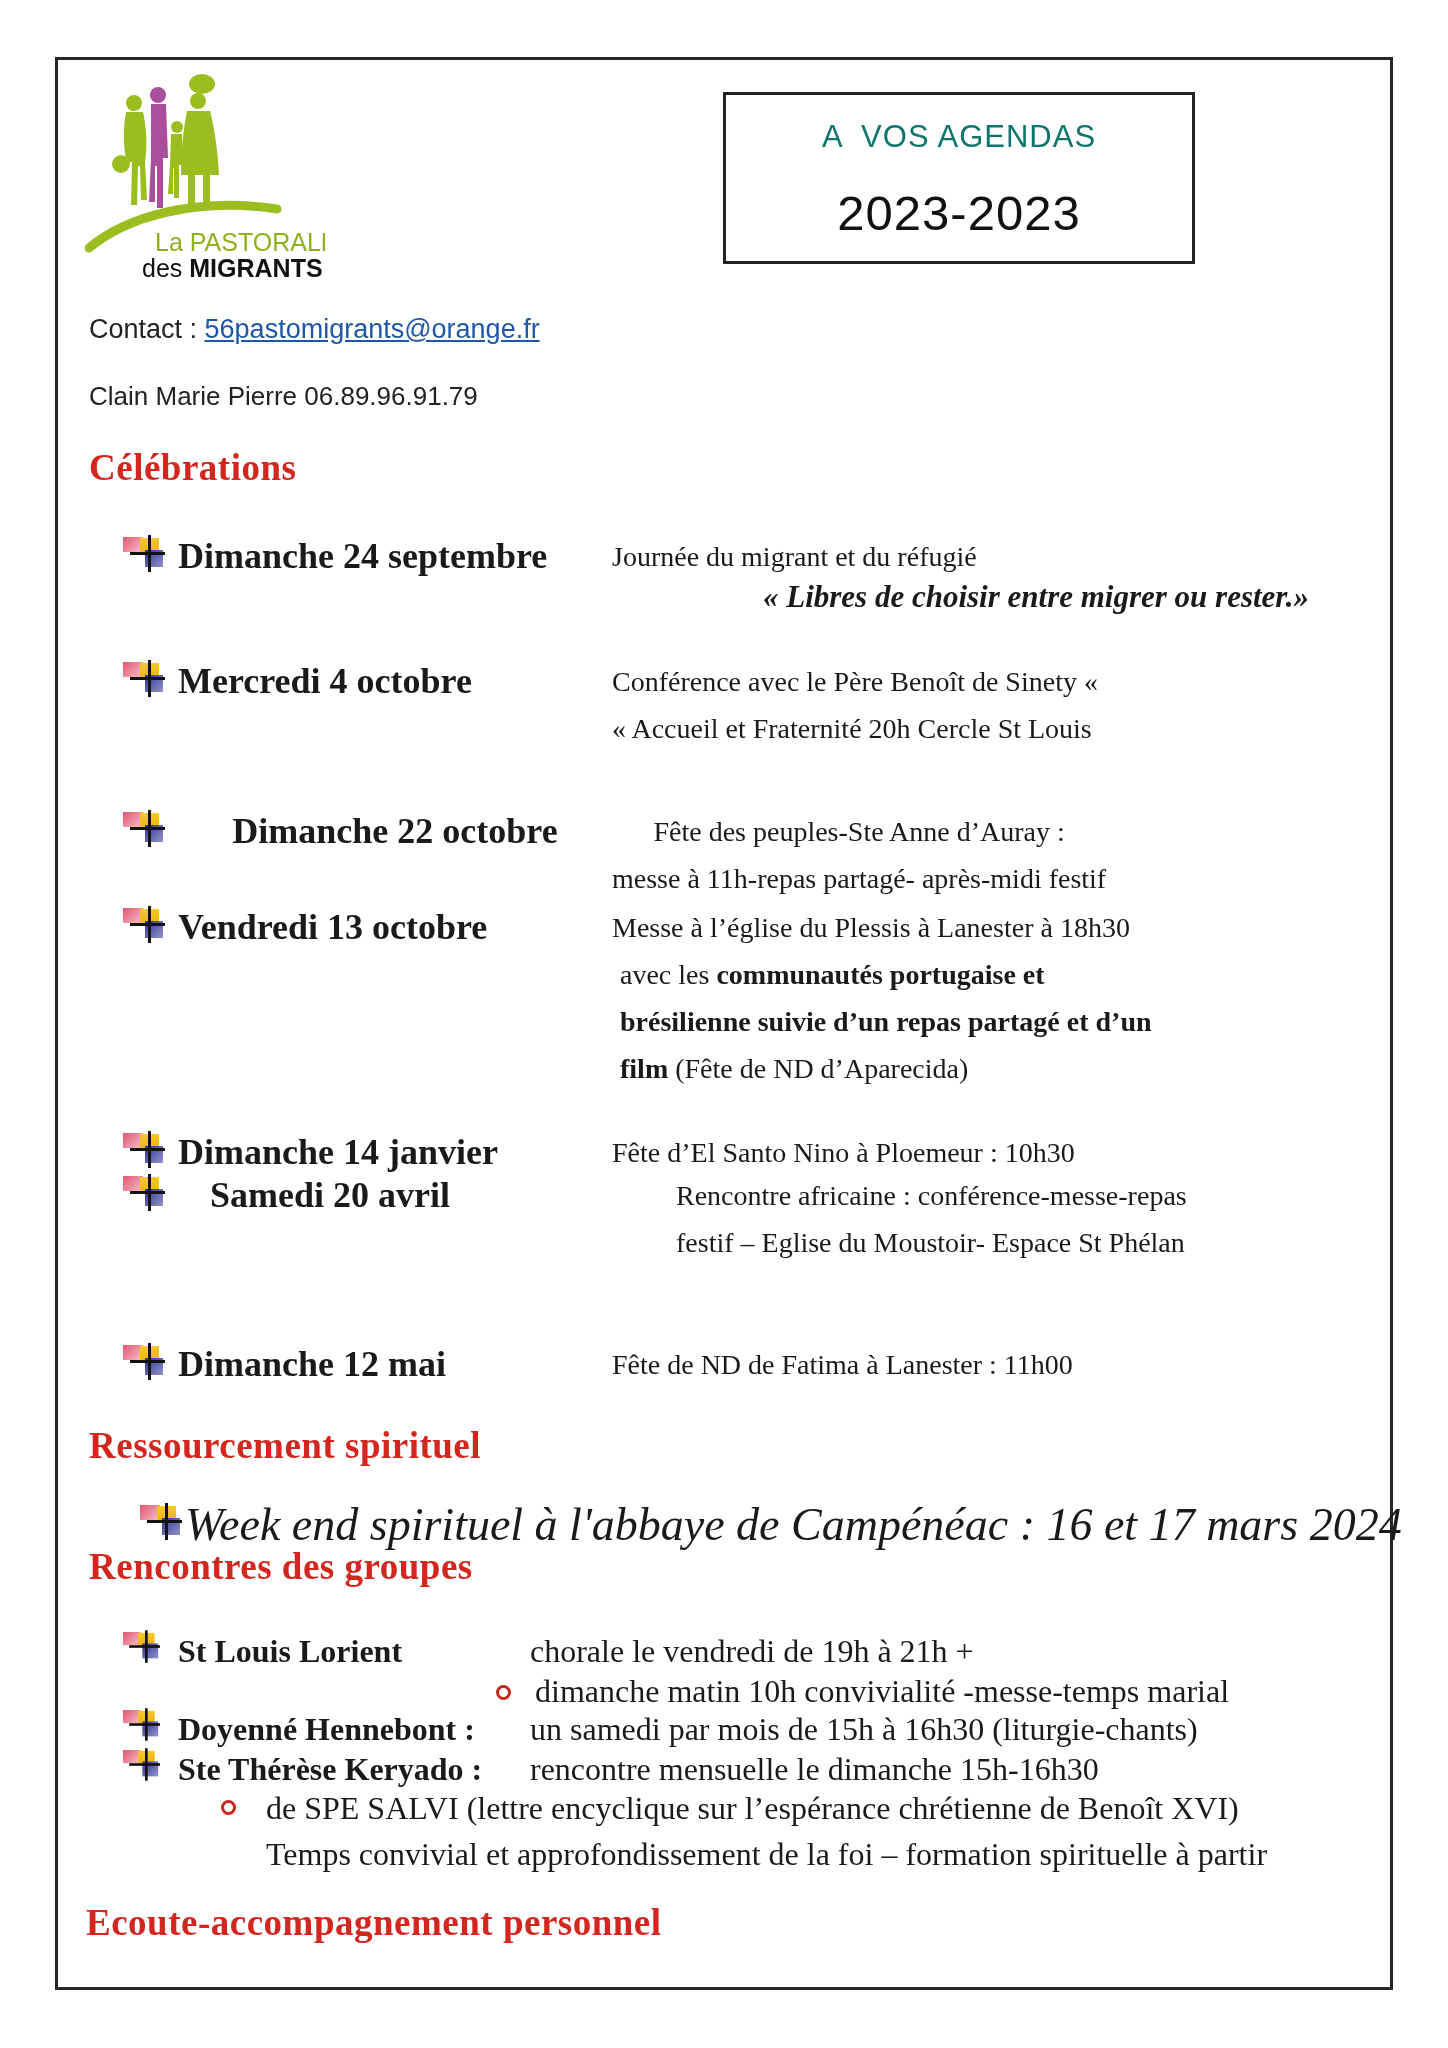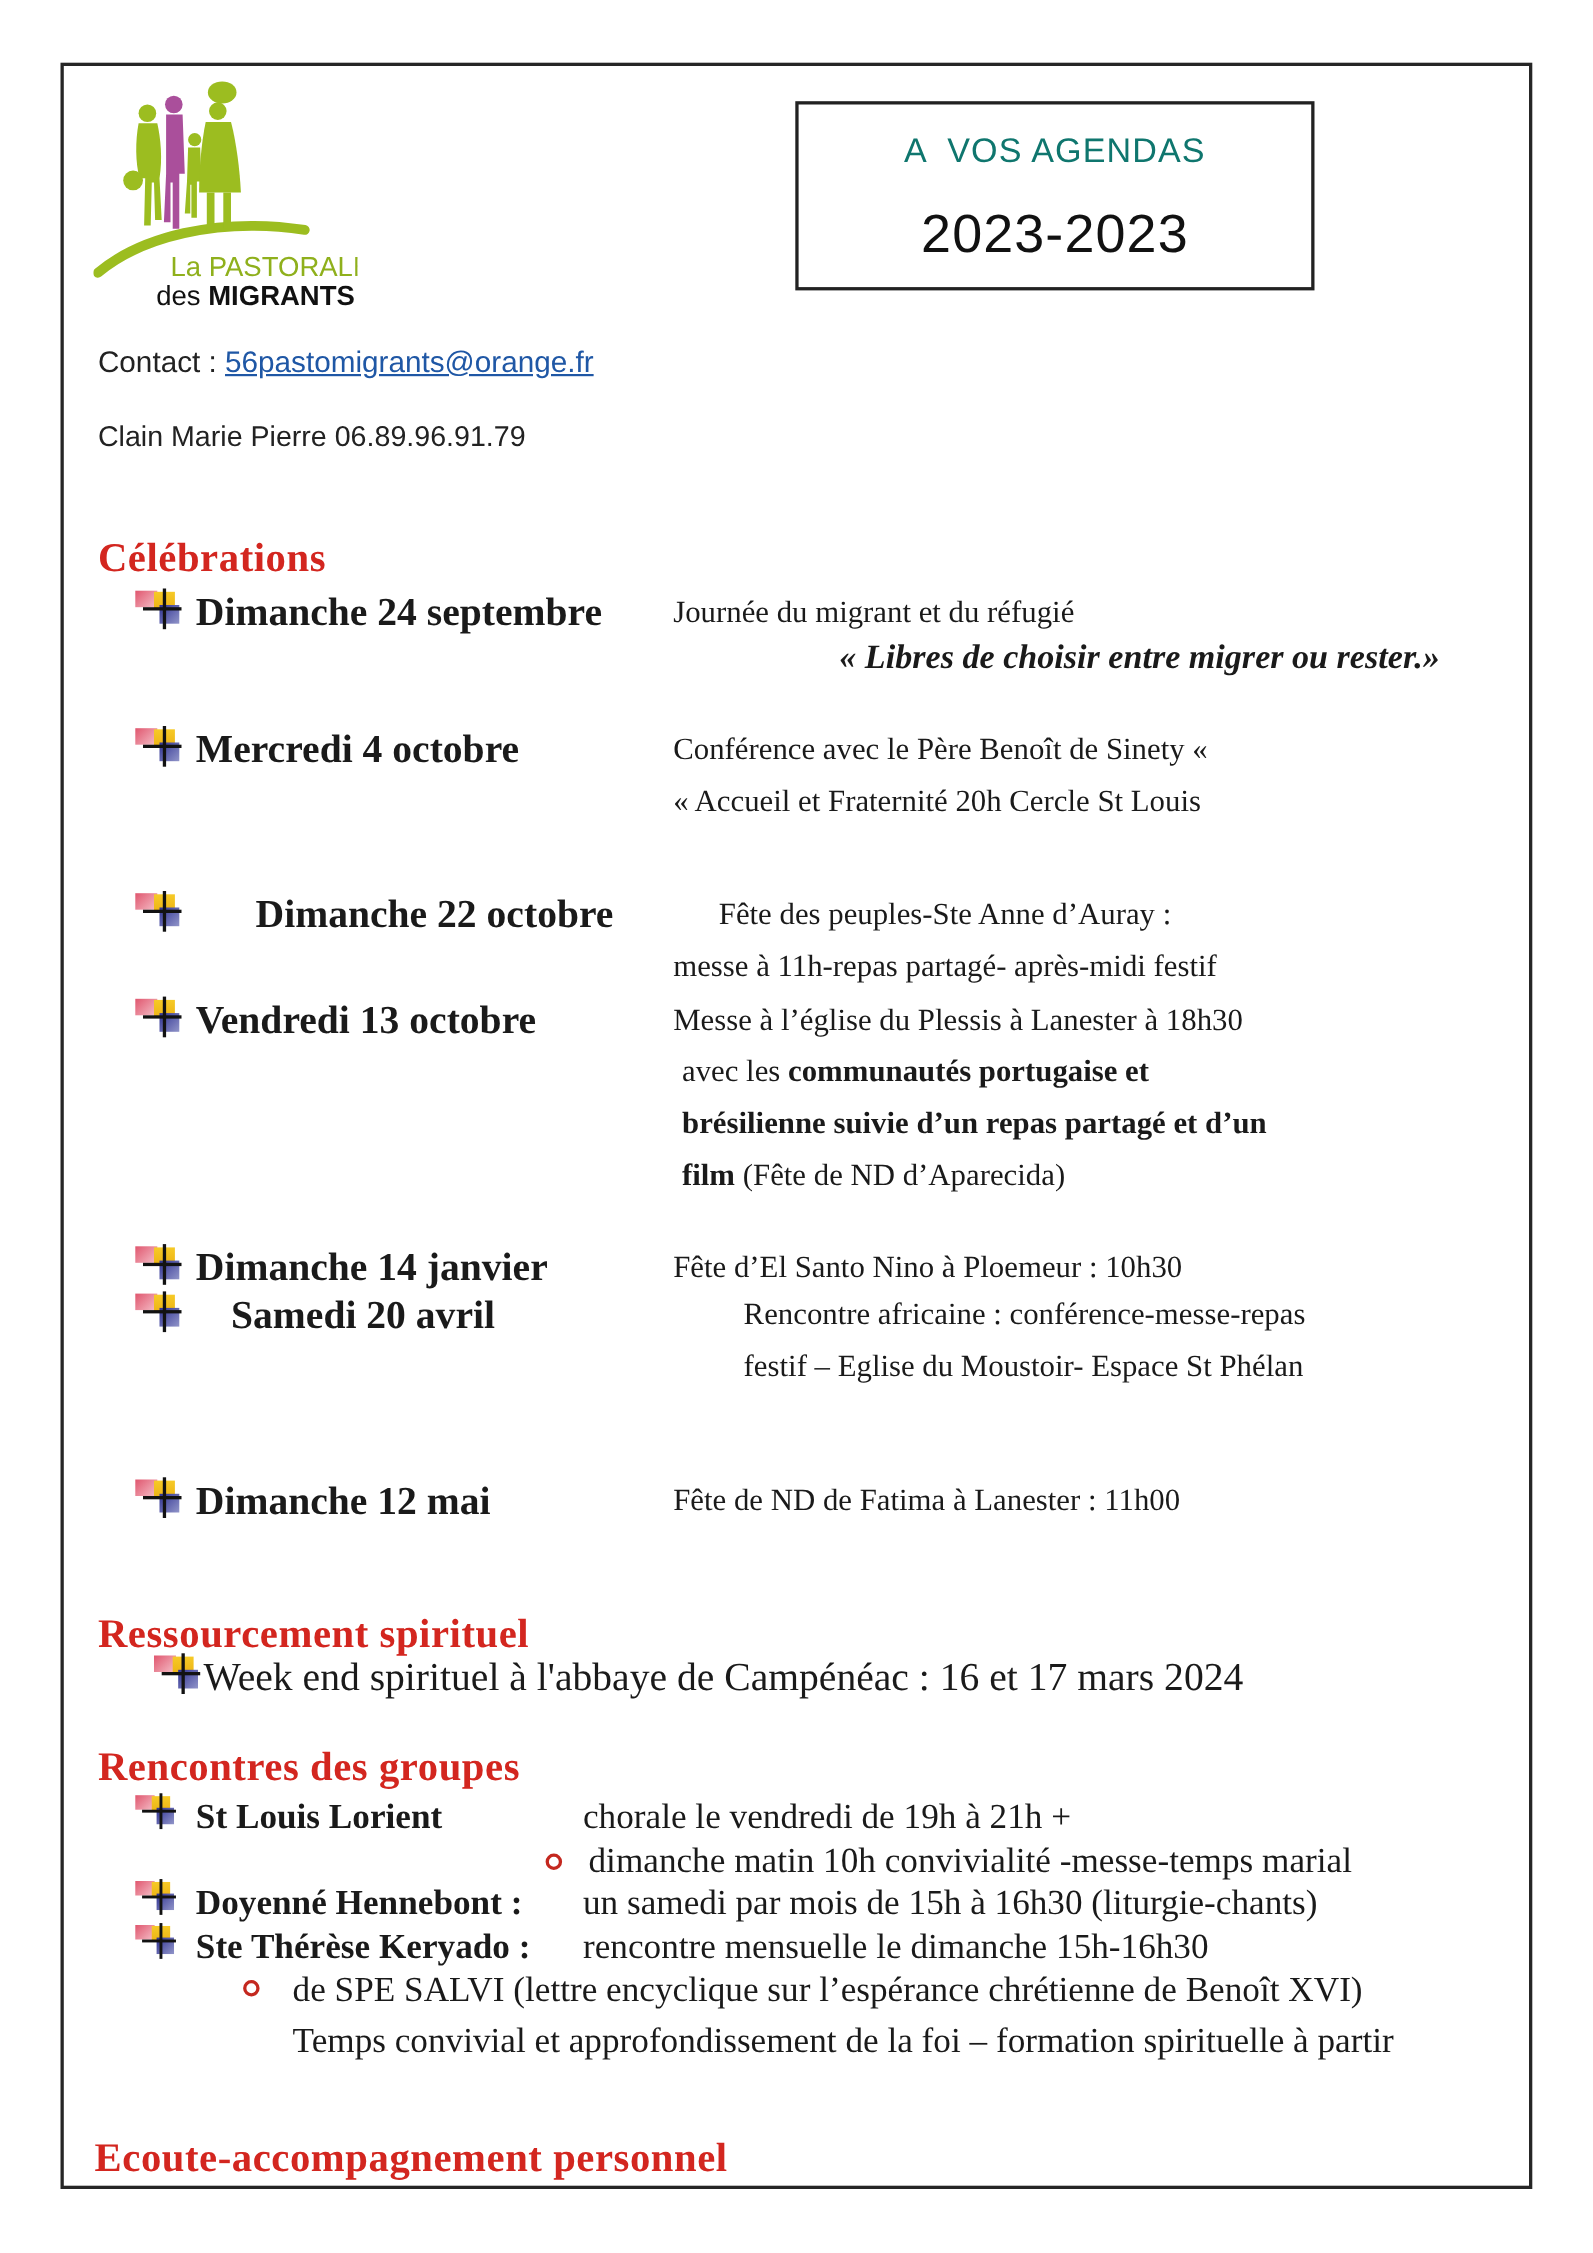--- a/index.html
+++ b/index.html
@@ -32,21 +32,21 @@
     font-family:"Liberation Sans", sans-serif; font-size:27px; color:#222;
   }
   .email { color:#1f57a5; text-decoration:underline; }
   .phone {
     position:absolute; left:89px; top:381px;
     font-family:"Liberation Sans", sans-serif; font-size:26px; color:#222;
   }
   
   .h-red {
     position:absolute; font-weight:bold; font-size:37px; color:#d3261f;
-    line-height:44px; letter-spacing:0.5px;margin-top:40px;
+    line-height:44px; letter-spacing:0.5px;
   }
   #h-celebrations { left:89px; top:446px; }
   #h-ressourcement { left:89px; top:1424px; }
   #h-rencontres   { left:89px; top:1545px; }
   #h-ecoute       { left:86px; top:1901px; }
   
   .bullet { position:relative; width:42px; height:34px; flex:none; margin-top:4px; margin-right:13px; }
   .bullet span { position:absolute; display:block; }
   .b-pink   { left:0; top:9;  width:20px; height:15px; background:linear-gradient(135deg,#e0566e,#f5c0c9); }
   .b-yellow { left:17px; top:1px; width:19px; height:16px; background:linear-gradient(180deg,#f6ca27,#edb314); }
@@ -59,21 +59,21 @@
   .e-desc { font-size:28px; line-height:47px; }
   .indent8 { padding-left:8px; }
   #ev0 { top:533px; } #ev1 { top:658px; } #ev2 { top:808px;text-align:center; }
   #ev3 { top:904px; } #ev4 { top:1129px; } #ev5 { top:1172px;gap:32px; }
   #ev6 { top:1341px; }
   .quote {
     position:absolute; left:763px; top:579px; font-size:31px;
     font-weight:bold; font-style:italic;
   }
   
-  .weekend { position:absolute; left:140px; top:1501px; display:flex; align-items:flex-start; font-size:36px; line-height:47px; }
+  .weekend { position:absolute; left:140px; top:1501px; display:flex; align-items:flex-start; font-size:46px; line-height:47px;font-style:italic; }
   .weekend .bullet { margin-right:3px; }
   
   .group { position:absolute; left:123px; display:flex; align-items:flex-start; font-size:32px; line-height:42px; }
   .group .bullet { transform:scale(0.88); transform-origin:left top; margin-top:2px; }
   .g-name { width:352px; flex:none; font-weight:bold; }
   #gr0 { top:1630px; } #gr1 { top:1708px; } #gr2 { top:1748px; }
   .ring {
     width:15px; height:15px; border:3px solid #c4281f; border-radius:50%;
     flex:none; box-sizing:border-box; background:transparent;
   }

